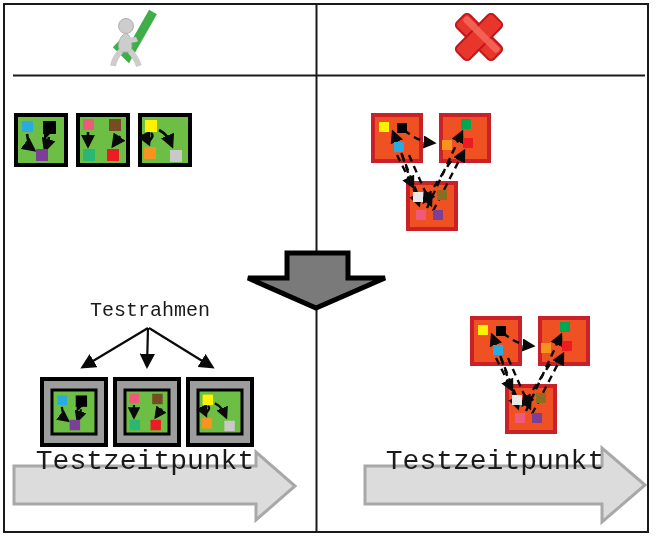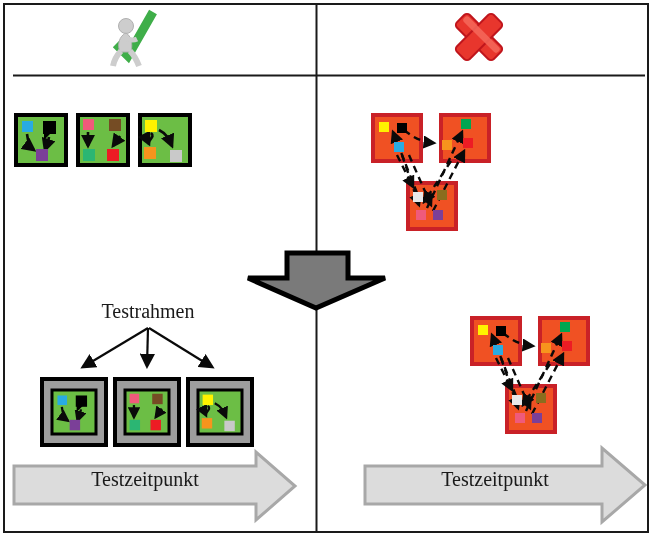--- a/index.html
+++ b/index.html
@@ -1,26 +1,26 @@
 <!DOCTYPE html>
 <html style="--box_green: #6cbe45; --box_red_fill: #f05123; --box_red_border: #c92127; --frame_gray: #9d9d9d; --big_arrow_gray: #7a7a7a; --timeline_arrow_fill: #dcdcdc; --timeline_arrow_border: #a8a8a8; --check_green: #3fae49; --cross_red: #e8362d; --cross_red_dark: #c0151c; --figure_gray: #cdcdcd; --square_blue: #29abe2; --square_black: #000000; --square_purple: #7b3f98; --square_pink: #ef5a7b; --square_brown: #754c24; --square_teal: #2bb673; --square_red: #ed1c24; --square_yellow: #fff200; --square_orange: #f7941d; --square_gray: #c9c9c9; --square_green: #00a651; --square_white: #e8e8e8; --square_olive: #8a6d1e;"><head>
 <meta charset="utf-8">
 <style>
   html,body{margin:0;padding:0;background:#ffffff;}
   .canvas{
     position:relative;width:658px;height:545px;background:#ffffff;
-    font-family:Liberation Serif, serif;overflow:hidden;
+    font-family:Liberation Mono, monospace;overflow:hidden;
   }
   svg.layer{position:absolute;left:0;top:0;}
   .label{
     position:absolute;color:#1a1a1a;text-align:center;line-height:1.1;
     white-space:nowrap;
   }
   .testrahmen{left:90px;top:300px;width:116px;font-size:20px;}
-  .tz{font-size:20px;top:468px;}
+  .tz{font-size:28px;top:447px;}
   .tz-left{left:35px;width:220px;}
   .tz-right{left:385px;width:220px;}
 
   
   .gbox{fill:var(--box_green);stroke:#000;stroke-width:4;}
   .gboxInner{fill:var(--box_green);stroke:#000;stroke-width:3;}
   .framebox{fill:var(--frame_gray);stroke:#000;stroke-width:4;}
   .rbox{fill:var(--box_red_fill);stroke:var(--box_red_border);stroke-width:4;}
   .bigarrow{fill:var(--big_arrow_gray);stroke:#000;stroke-width:5;stroke-linejoin:miter;}
   .tlarrow{fill:var(--timeline_arrow_fill);stroke:var(--timeline_arrow_border);stroke-width:3;stroke-linejoin:miter;}

